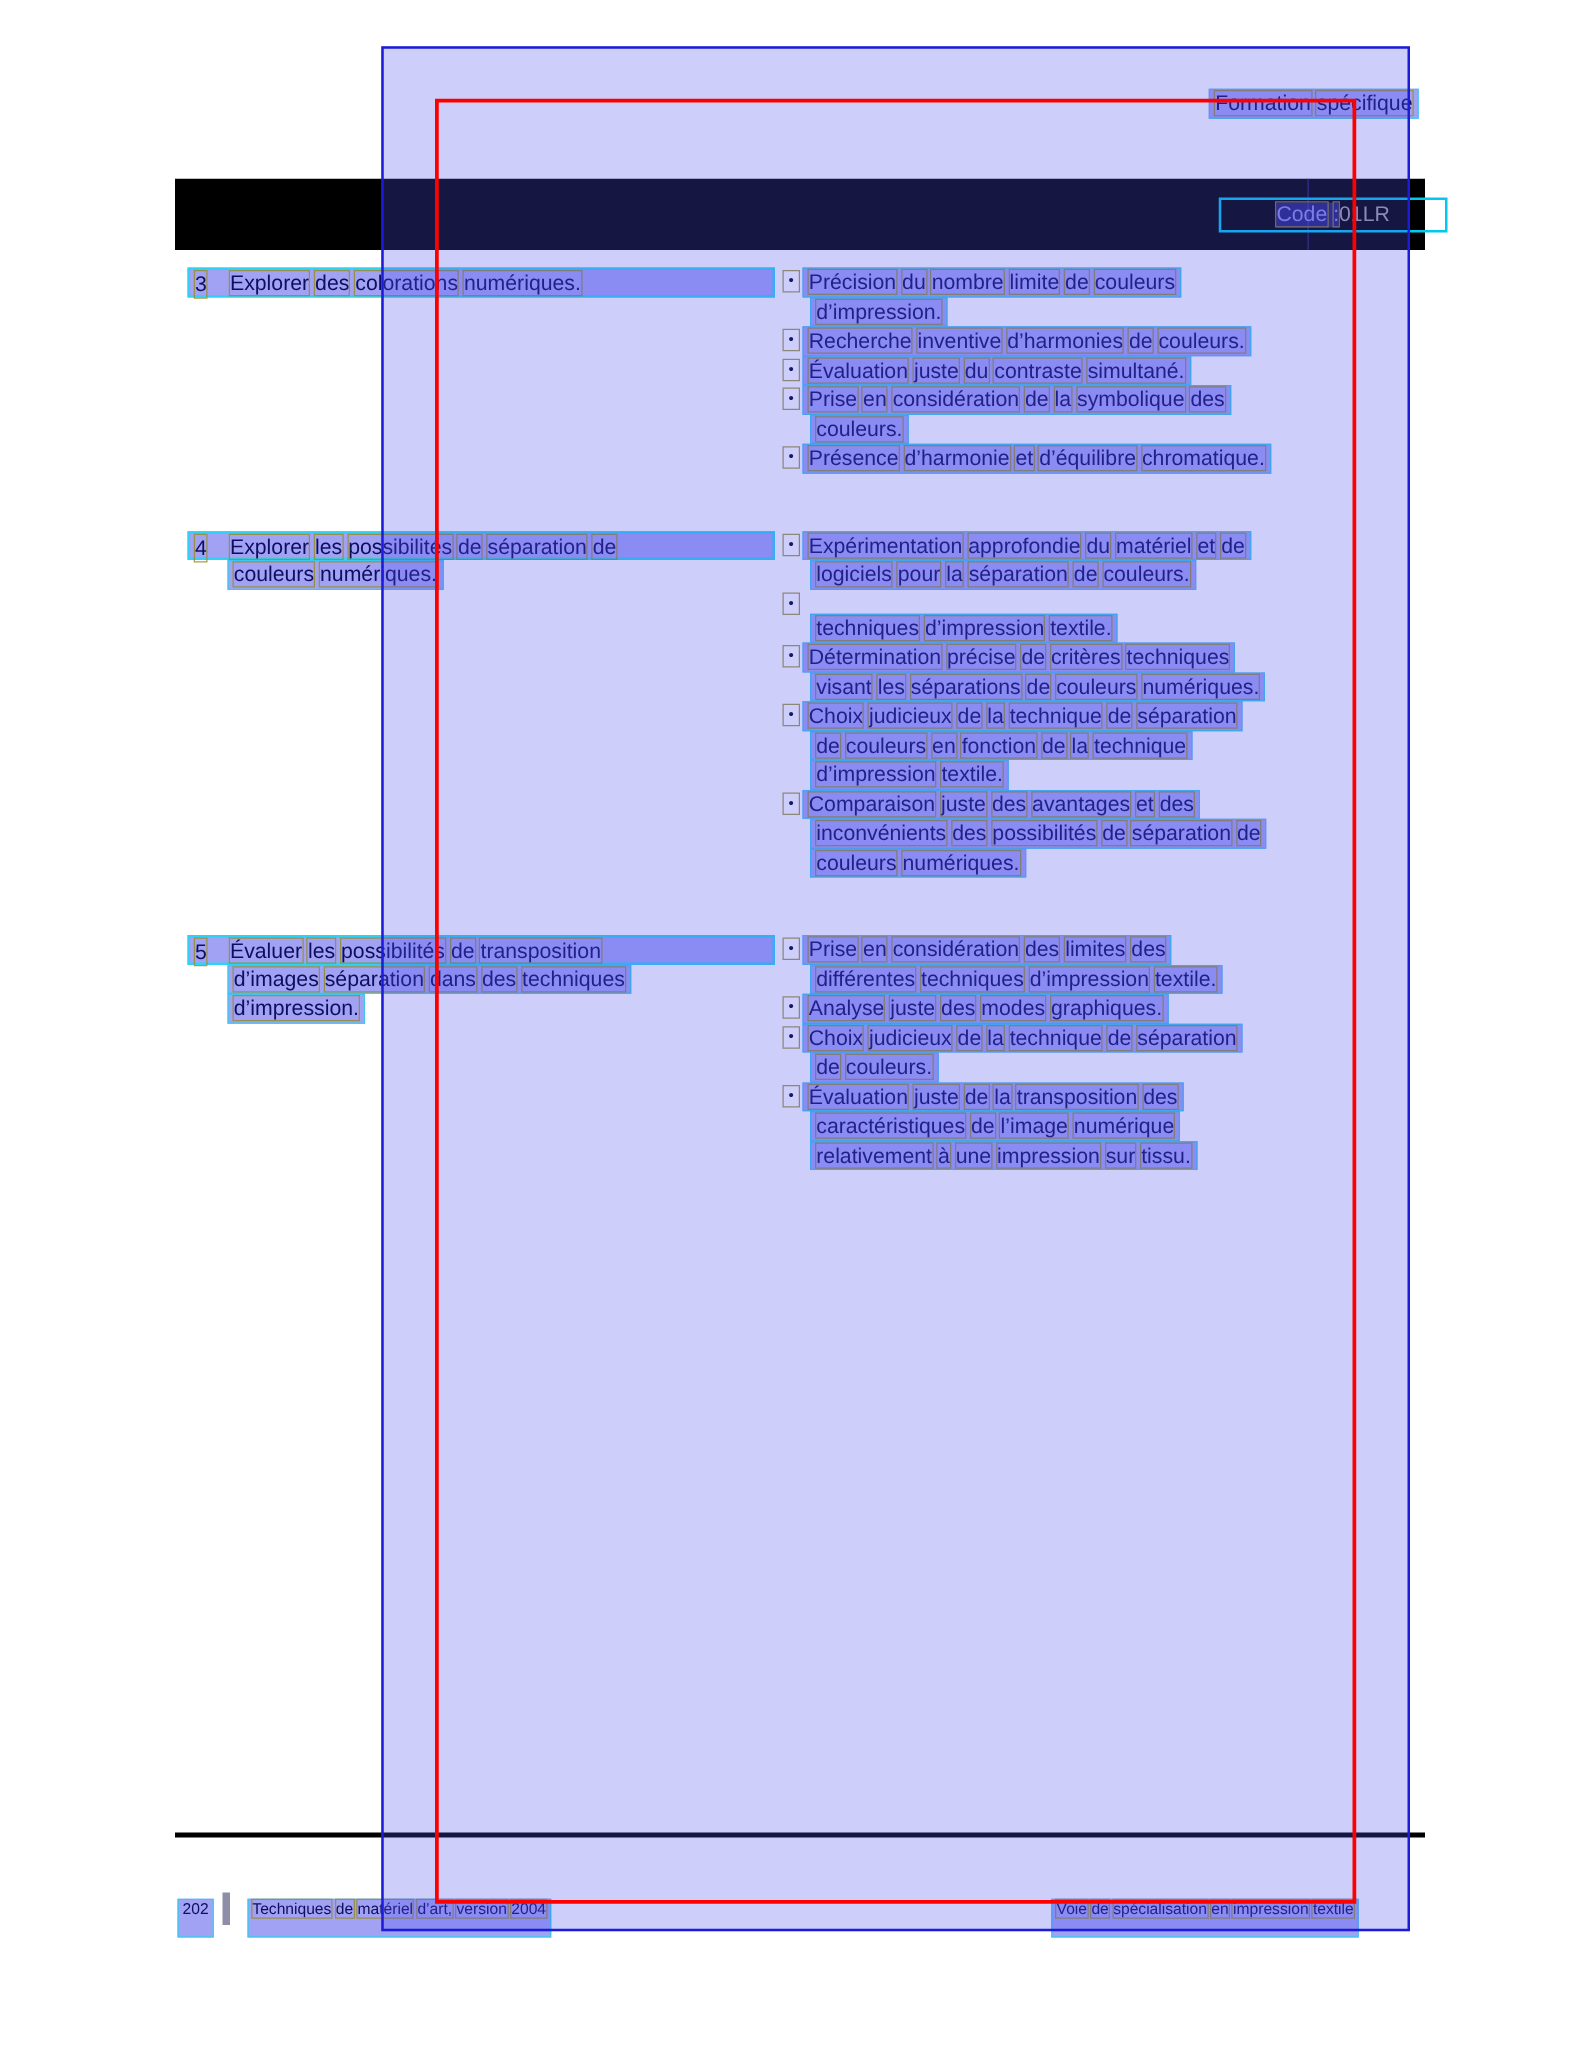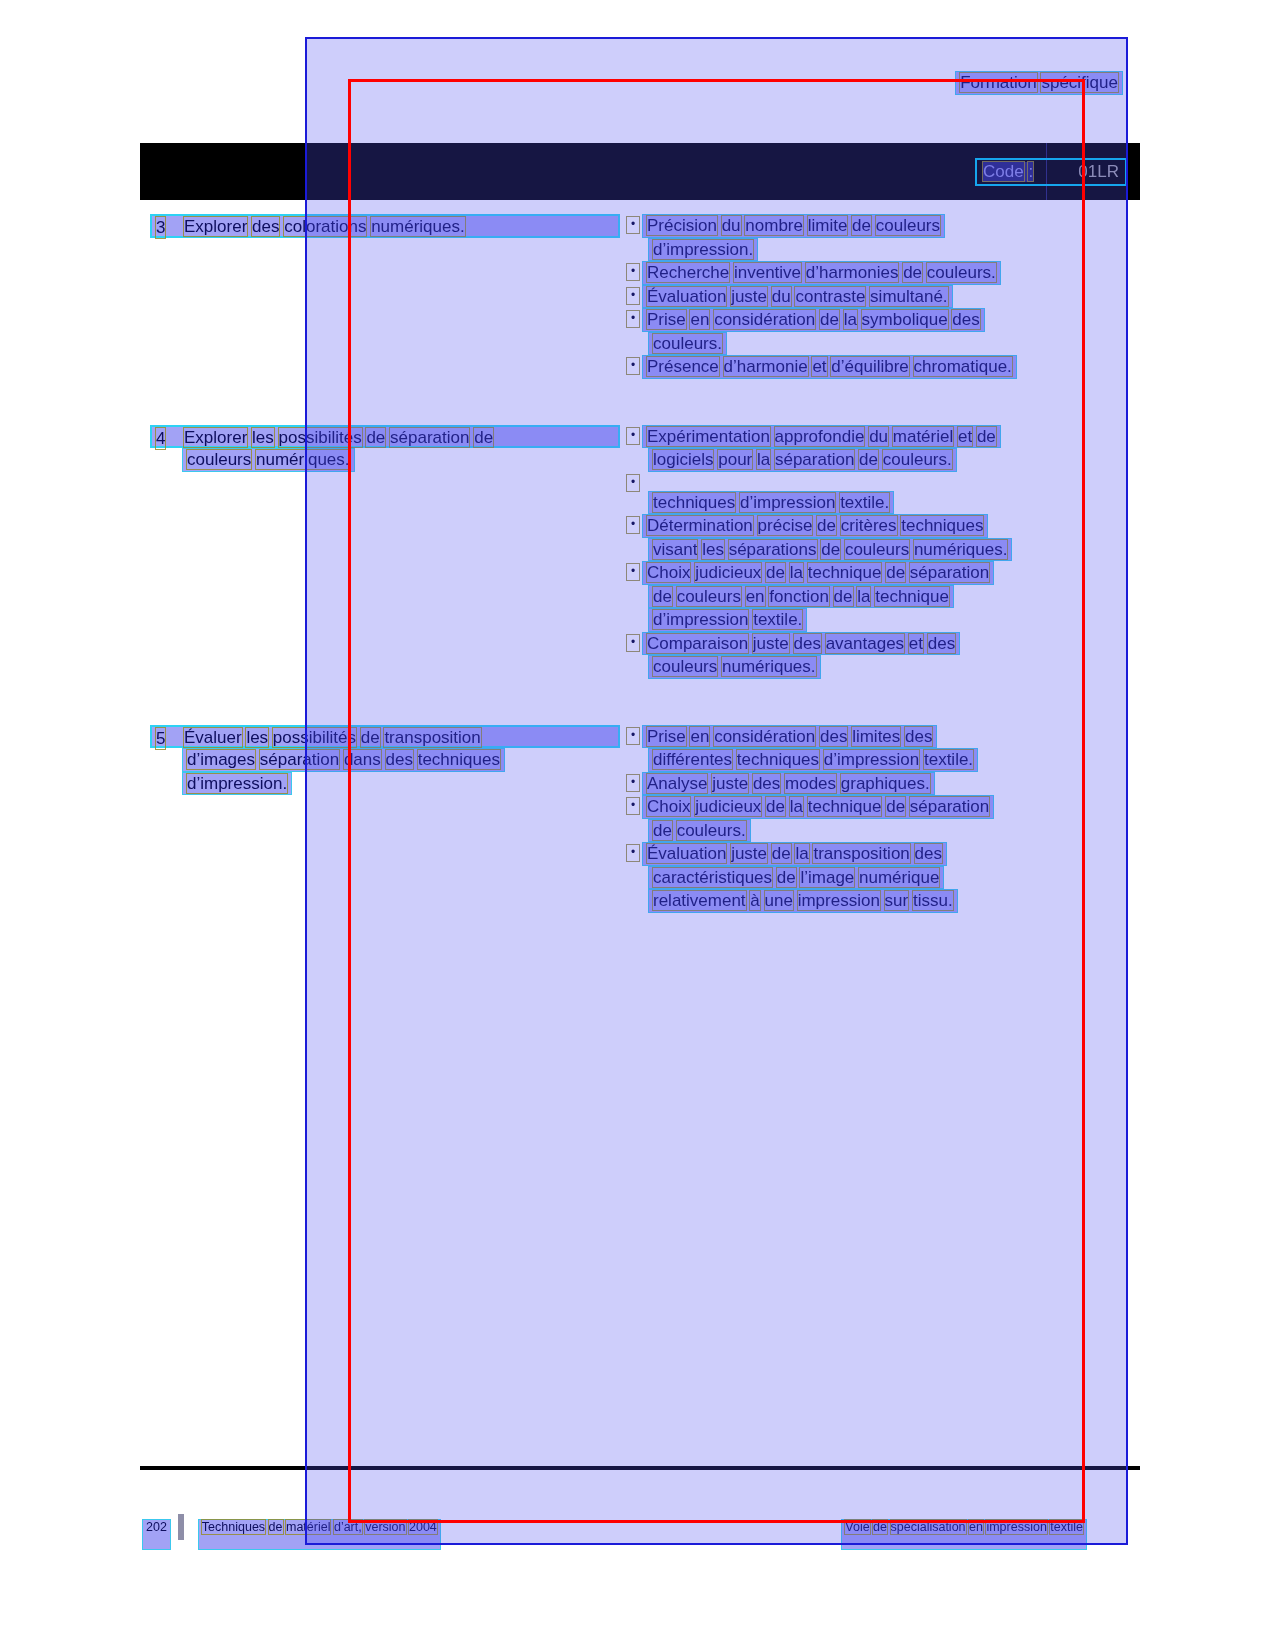--- a/index.html
+++ b/index.html
@@ -9,35 +9,35 @@
   
   .overlay{position:absolute;left:305px;top:37px;width:823px;height:1508px;
            background:rgba(80,80,240,0.28);border:2px solid #1b1bd8;box-sizing:border-box;
            z-index:50;pointer-events:none;}
   .red-rect{position:absolute;left:348px;top:79px;width:737px;height:1444px;
             border:3px solid #ff0000;box-sizing:border-box;z-index:60;pointer-events:none;}
 
   
   .header-bar{position:absolute;left:140px;top:143px;width:1000px;height:57px;background:#000000;z-index:10;}
   .bar-divider{position:absolute;left:906px;top:0;width:1px;height:57px;background:#26266a;}
-  .code-box{position:absolute;left:835px;top:15px;width:152px;height:28px;
+  .code-box{position:absolute;left:835px;top:15px;width:183px;height:28px;
             border:2px solid #00c8ee;box-sizing:border-box;display:flex;
-            justify-content:space-between;align-items:center;padding:0 6px;}
+            justify-content:center;align-items:center;padding:0 6px;}
   .code-label{color:#8f8fe2;font-size:17px;background:rgba(70,70,235,0.5);}
   .code-value{color:#a3a3a3;font-size:17px;}
 
   
   .line{height:23.5px;line-height:21px;font-size:17px;padding:0 4px;box-sizing:border-box;
         white-space:nowrap;}
   .hl{background:rgba(70,70,235,0.5);border:1px solid #3cc8ee;}
   .w{outline:1px solid rgba(150,140,45,0.85);}
   .fit{width:fit-content;max-width:100%;}
 
   
-  .formation{position:absolute;top:71px;right:152px;z-index:12;}
+  .formation{position:absolute;top:71px;right:140px;z-index:12;}
 
   
   .content{position:absolute;left:150px;top:214px;width:935px;z-index:10;}
   .row{display:flex;align-items:flex-start;}
   .row + .row{margin-top:46px;}
   .cell-left{width:470px;box-sizing:border-box;}
   .cell-right{width:465px;box-sizing:border-box;}
   .l1{width:100%;padding-left:32px;position:relative;border-width:2px;border-color:#2ed2f4;}
   .num{position:absolute;left:4px;top:1px;}
   .l-cont{width:fit-content;margin-left:32px;}
@@ -131,20 +131,21 @@
         <div class="bl-first">
           <span class="dot w">•</span>
           <div class="line hl fit"><span class="w">Choix</span> <span class="w">judicieux</span> <span class="w">de</span> <span class="w">la</span> <span class="w">technique</span> <span class="w">de</span> <span class="w">séparation</span></div>
         </div>
         <div class="line hl fit cont"><span class="w">de</span> <span class="w">couleurs</span> <span class="w">en</span> <span class="w">fonction</span> <span class="w">de</span> <span class="w">la</span> <span class="w">technique</span></div>
         <div class="line hl fit cont"><span class="w">d’impression</span> <span class="w">textile.</span></div>
         <div class="bl-first">
           <span class="dot w">•</span>
           <div class="line hl fit"><span class="w">Comparaison</span> <span class="w">juste</span> <span class="w">des</span> <span class="w">avantages</span> <span class="w">et</span> <span class="w">des</span></div>
         </div>
+        <div class="line hl fit cont"><span class="w">inconvénients</span> <span class="w">des</span> <span class="w">possibilités</span> <span class="w">de</span> <span class="w">séparation</span> <span class="w">de</span></div>
         <div class="line hl fit cont"><span class="w">couleurs</span> <span class="w">numériques.</span></div>
       </div>
     </div>
 
     <div class="row">
       <div class="cell-left">
         <div class="line hl l1">
           <span class="num w">5</span>
           <span><span class="w">Évaluer</span> <span class="w">les</span> <span class="w">possibilités</span> <span class="w">de</span> <span class="w">transposition</span></span>
         </div>

